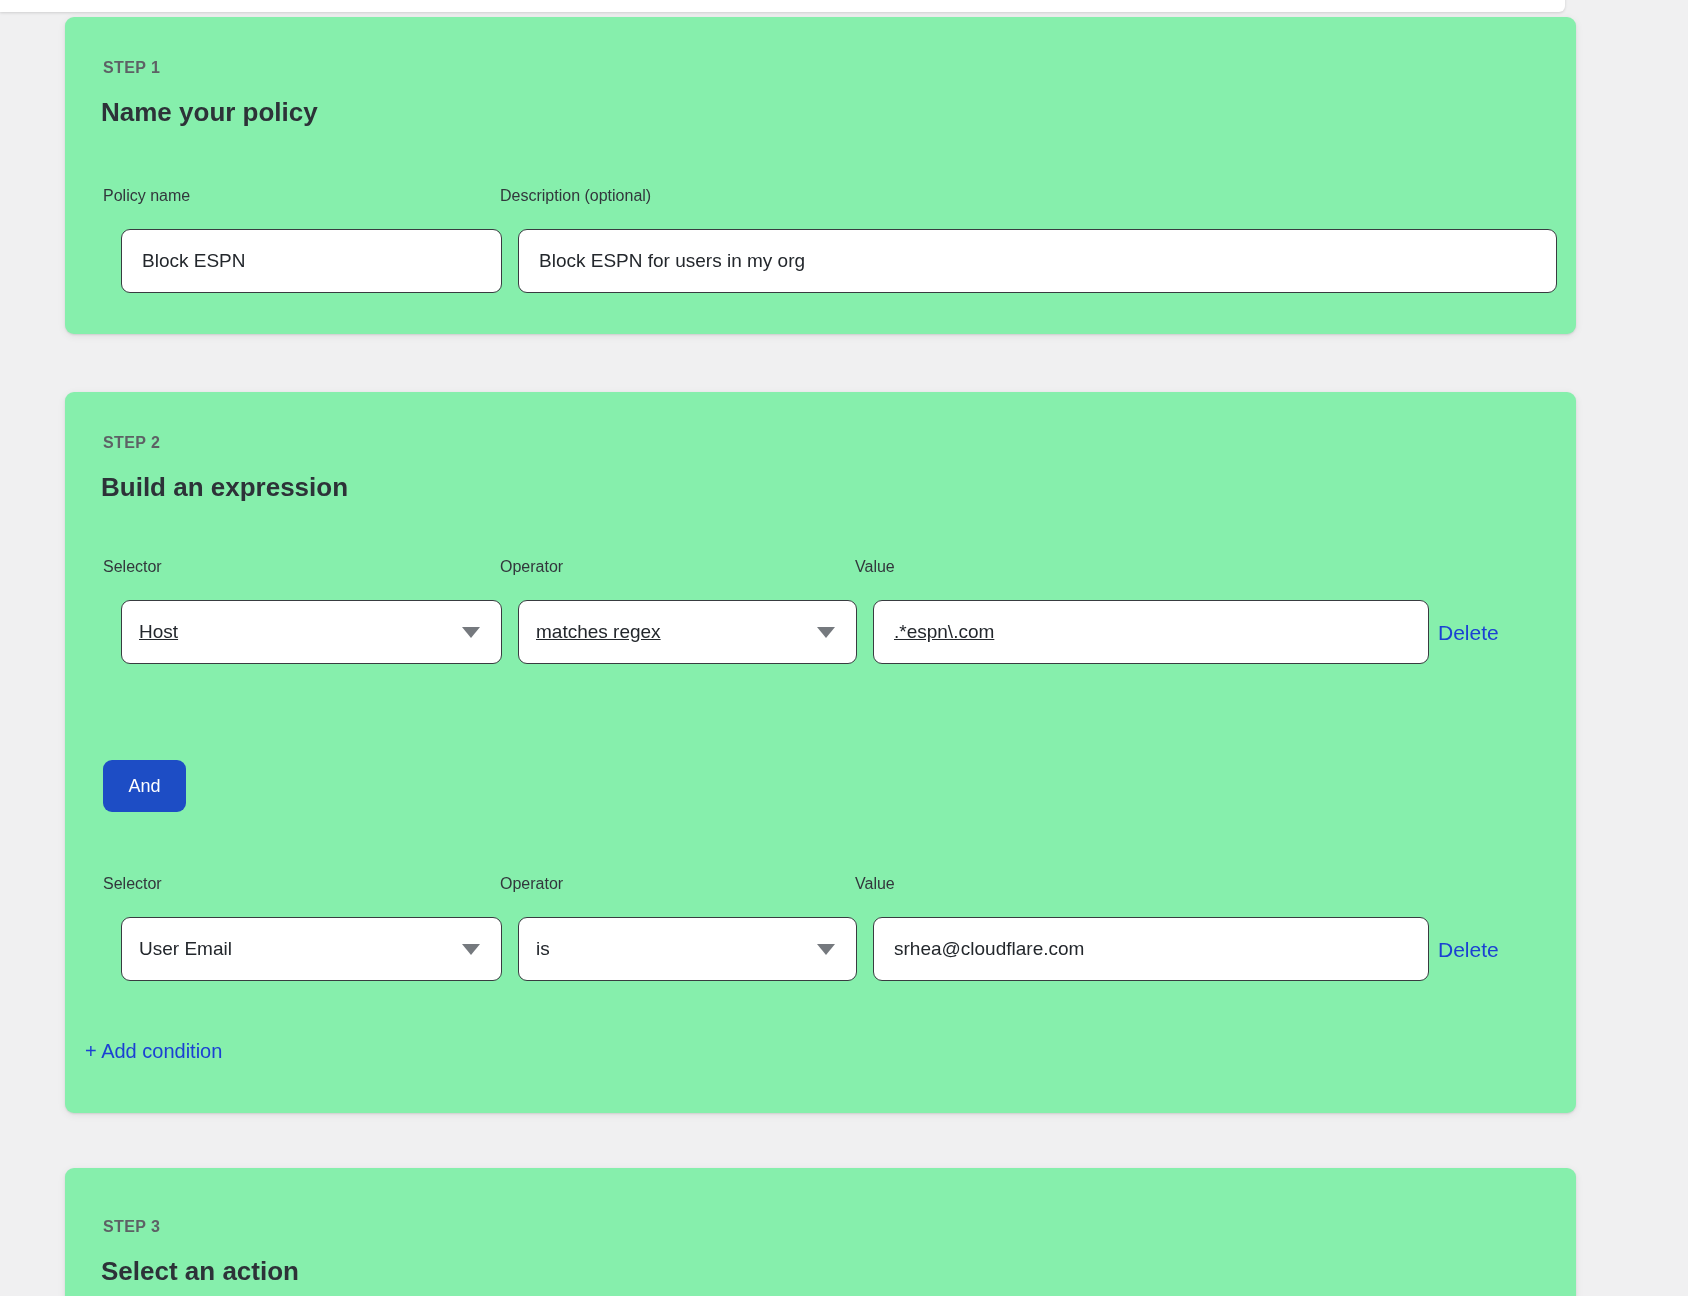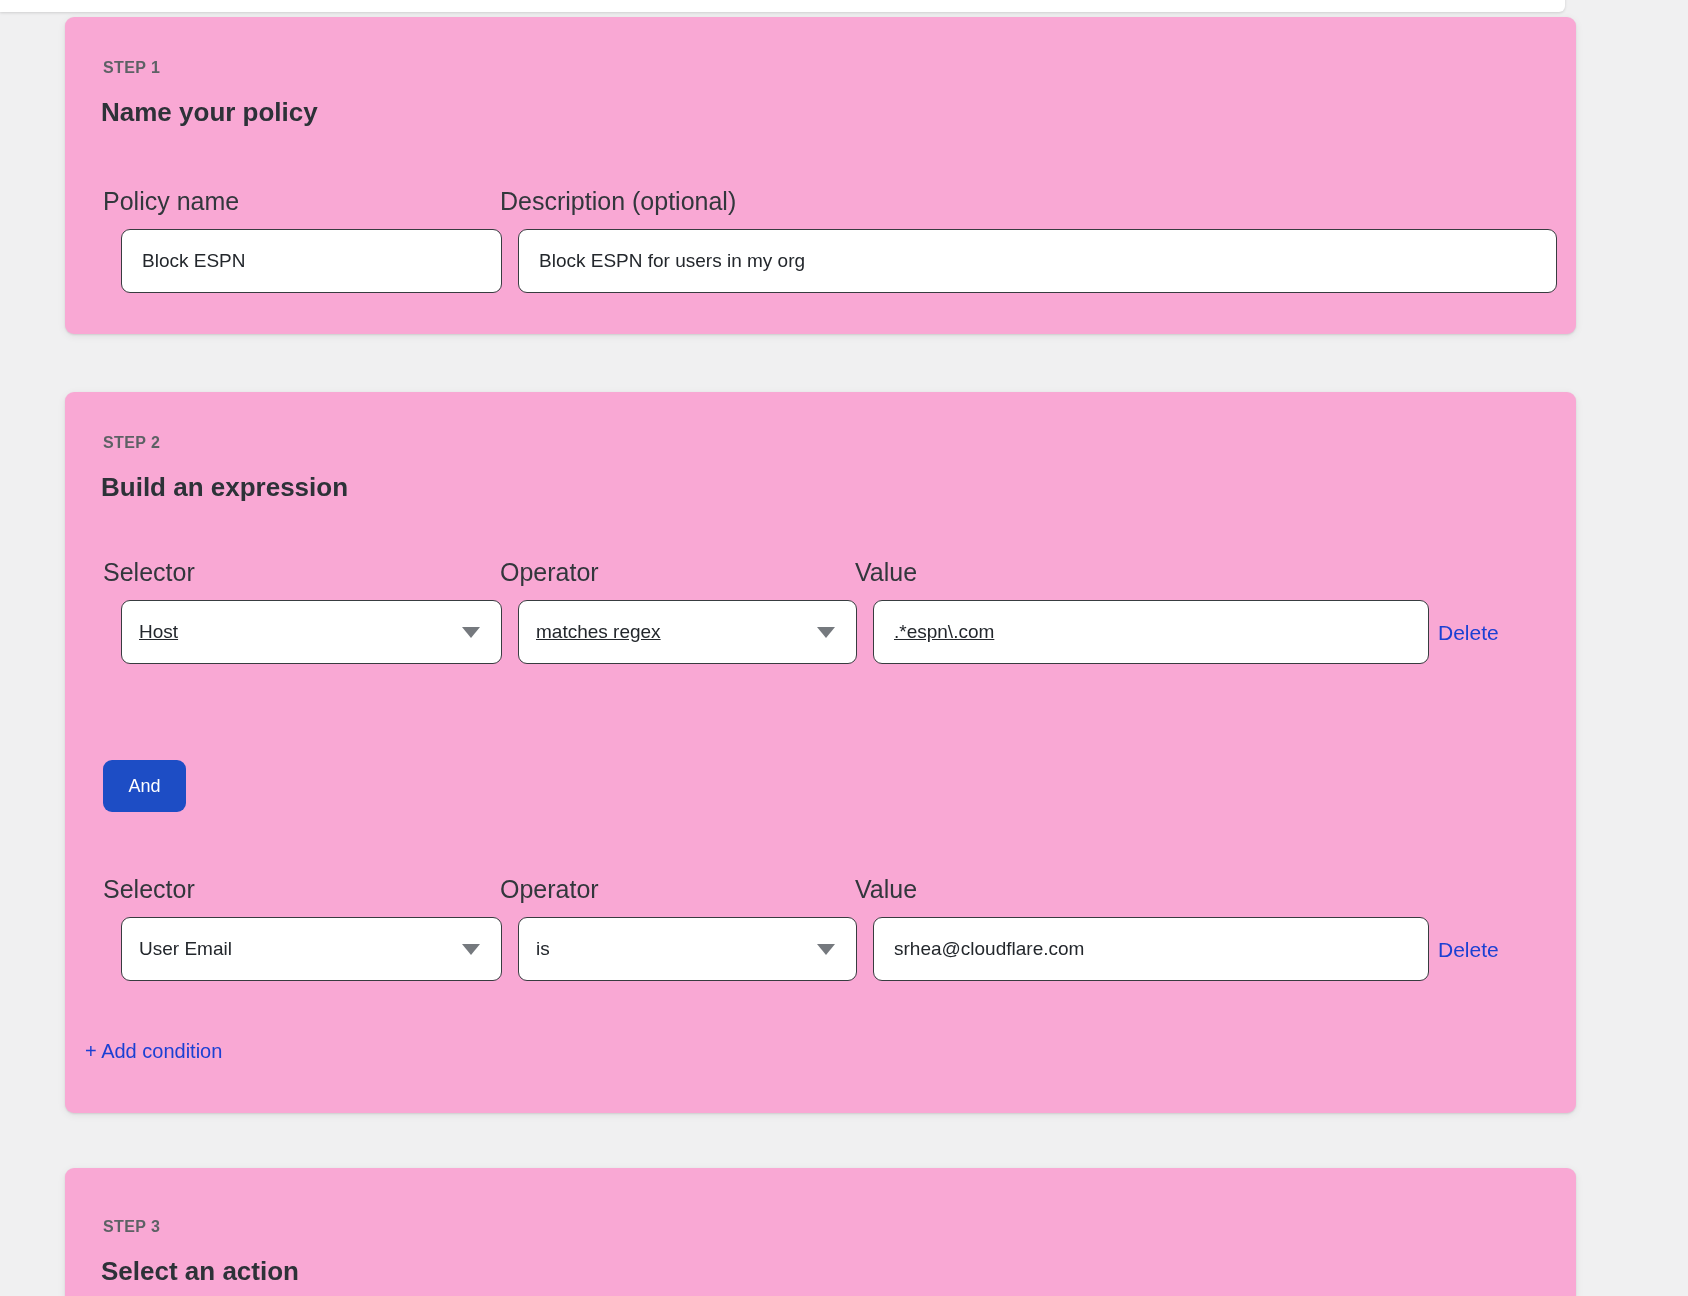--- a/index.html
+++ b/index.html
@@ -13,41 +13,41 @@
 
   .top-strip {
     position:absolute; left:0; top:-6px; width:1565px; height:18px;
     background:#ffffff;
     border-radius:0 0 6px 0;
     box-shadow:0 1px 3px rgba(0,0,0,0.14);
   }
 
   .card {
     position:absolute; left:65px; width:1511px;
-    background:#f9a8d4;
+    background:#86efac;
     border-radius:9px;
     box-shadow:0 1px 2px rgba(0,0,0,0.10), 0 2px 8px rgba(0,0,0,0.07);
   }
   .card-step1 { top:17px;   height:317px; }
   .card-step2 { top:392px;  height:721px; }
   .card-step3 { top:1168px; height:240px; }
 
   .step-label {
     position:absolute; left:38px;
     font-size:16px; font-weight:700; letter-spacing:0.4px;
     color:#5d6165;
   }
   .card-title {
     position:absolute; left:36px;
     font-size:26px; font-weight:700; color:#2d3238;
   }
 
   .field-label {
     position:absolute;
-    font-size:25px; color:#32373c;
+    font-size:16px; color:#32373c;
   }
 
   .text-input, .select-box {
     position:absolute; height:64px;
     background:#ffffff;
     border:1.5px solid #383c40;
     border-radius:9px;
     font-family:inherit;
     font-size:19px; color:#23272c;margin-left:18px;
   }

